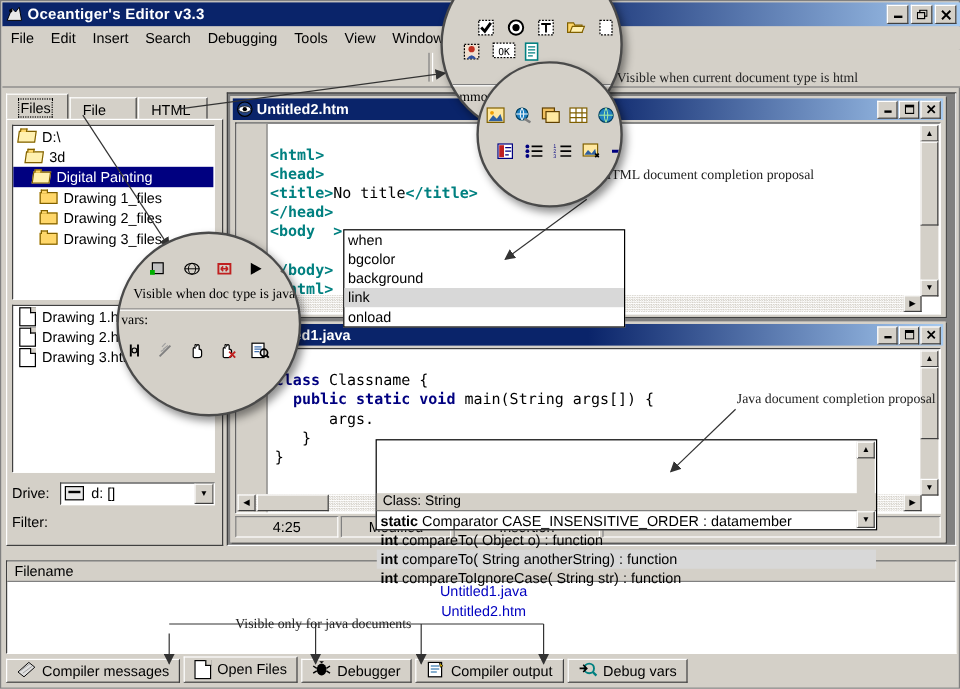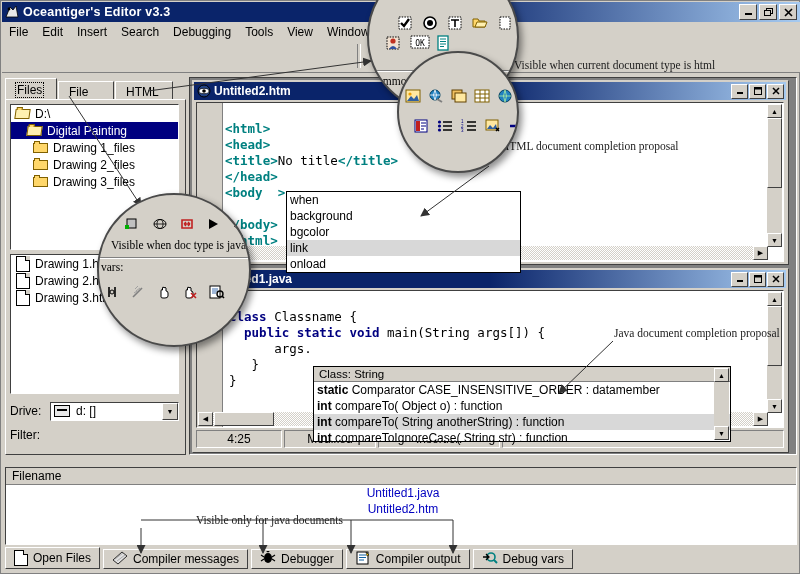--- a/index.html
+++ b/index.html
@@ -93,21 +93,21 @@
 
   .statusbar{position:absolute;left:2px;right:2px;bottom:2px;height:18px;display:flex;gap:2px;}
   .spane{background:#d4d0c8;border:1px solid;border-color:#808080 #fff #fff #808080;
          display:flex;align-items:center;justify-content:center;font-size:12px;box-sizing:border-box;}
 
   
   .popup{position:absolute;background:#fff;border:1px solid #000;box-sizing:border-box;z-index:40;}
   .pitem{height:16px;line-height:16px;padding-left:3px;font-size:12px;white-space:nowrap;overflow:hidden;}
   .pitem.sel{background:#d8d8d8;}
   .phead{height:15px;line-height:15px;padding-left:5px;font-size:11.5px;background:#d4d0c8;
-         border-bottom:1px solid #808080;box-sizing:border-box;}
+         border-bottom:1px solid #808080;box-sizing:border-box;margin-top:44px;}
 
   
   .bottom{position:absolute;left:4px;top:466px;width:792px;height:104px;}
   .bgrid{position:absolute;left:0;top:0;width:792px;height:78px;background:#fff;
          border:1px solid;border-color:#404040 #fff #fff #404040;box-sizing:border-box;text-align:center;}
   .bhead{height:17px;background:#d4d0c8;border-bottom:1px solid #808080;box-sizing:border-box;
          display:flex;align-items:center;padding-left:6px;font-size:12px;}
   .blink{height:16px;line-height:16px;padding-left:4px;color:#0000c0;font-size:12px;}
   .btabs{position:absolute;left:0;top:80px;height:22px;display:flex;align-items:flex-end;}
   .btab{height:20px;padding:0 8px;background:#d4d0c8;border:1px solid;border-color:#fff #404040 #404040 #fff;
@@ -187,20 +187,26 @@
 
     <div class="tabbody">
 
       <div class="treebox">
         <div class="trow" style="padding-left:4px;">
           <span class="folder open">
               <i></i>
             </span>
           <span>D:\</span>
         </div>
+        <div class="trow" style="padding-left:10px;">
+          <span class="folder open">
+              <i></i>
+            </span>
+          <span>3d</span>
+        </div>
         <div class="trow sel" style="padding-left:16px;">
           <span class="folder open">
               <i></i>
             </span>
           <span>Digital Painting</span>
         </div>
         <div class="trow" style="padding-left:22px;">
           <span class="folder">
               <i></i>
             </span>
@@ -360,22 +366,22 @@
         <span class="spane" style="width:92px;">Modified</span>
         <span class="spane" style="width:122px;">Insertion</span>
         <span class="spane" style="flex:1 1 auto;"></span>
       </div>
     </div>
 
   </div>
 
   <div class="popup" style="left:285px;top:190px;width:235px;height:82px;">
     <div class="pitem">when</div>
+    <div class="pitem">bgcolor</div>
     <div class="pitem">background</div>
-    <div class="pitem">bgcolor</div>
     <div class="pitem sel">link</div>
     <div class="pitem">onload</div>
   </div>
 
   <div class="popup" style="left:312px;top:365px;width:418px;height:76px;">
     <div class="phead">Class: String</div>
     <div class="pitem">
       <b>static</b><span> Comparator CASE_INSENSITIVE_ORDER : datamember</span>
     </div>
     <div class="pitem">
@@ -394,32 +400,32 @@
   </div>
 
   <div class="bottom">
     <div class="bgrid">
       <div class="bhead">Filename</div>
       <div class="blink">Untitled1.java</div>
       <div class="blink">Untitled2.htm</div>
     </div>
 
     <div class="btabs">
-      <div class="btab active">
-        <span class="docicon" style="margin:0;"></span>
-        <span>Open Files</span>
-      </div>
       <div class="btab">
         <span class="ico">
           <svg width="16" height="14" viewBox="0 0 16 14">
               <path d="M1 9 L10 1 L15 5 L6 13 Z" fill="#e0e0e0" stroke="#000" stroke-width=".8"></path>
               <path d="M3 8 L11 2 M5 10 L13 4" stroke="#888" stroke-width=".6"></path>
             </svg>
         </span>
         <span>Compiler messages</span>
+      </div>
+      <div class="btab active">
+        <span class="docicon" style="margin:0;"></span>
+        <span>Open Files</span>
       </div>
       <div class="btab">
         <span class="ico">
           <svg width="16" height="14" viewBox="0 0 16 14">
               <ellipse cx="8" cy="7" rx="4" ry="5" fill="#000"></ellipse>
               <path d="M1 4 L4 6 M1 10 L4 8 M15 4 L12 6 M15 10 L12 8 M8 1 L6 -1 M8 1 L10 -1" stroke="#000" stroke-width="1.2"></path>
             </svg>
         </span>
         <span>Debugger</span>
       </div>

